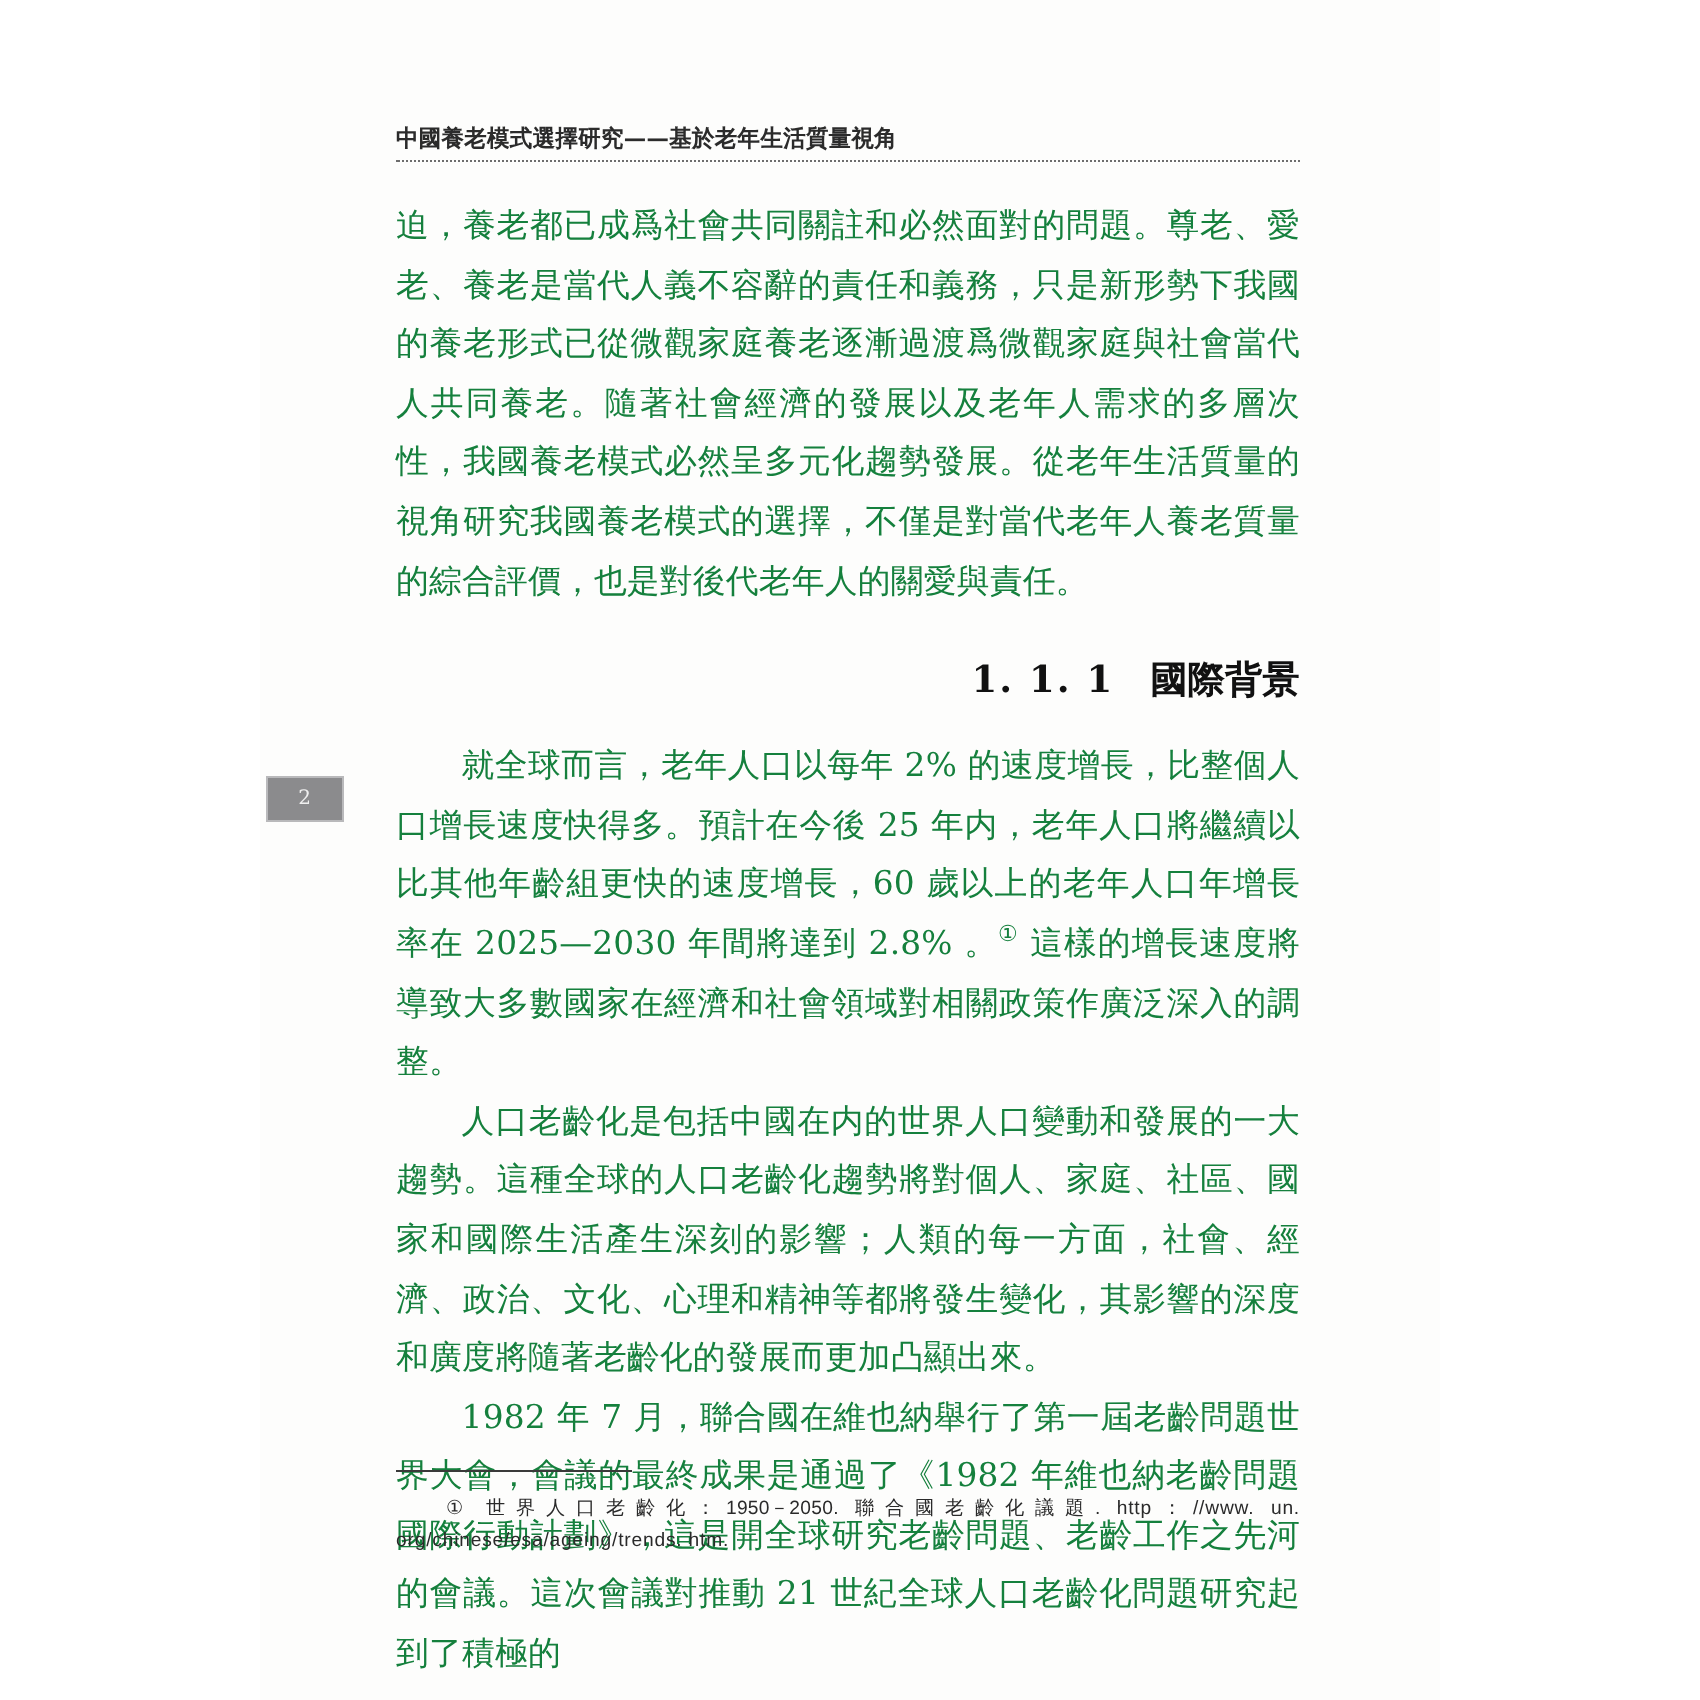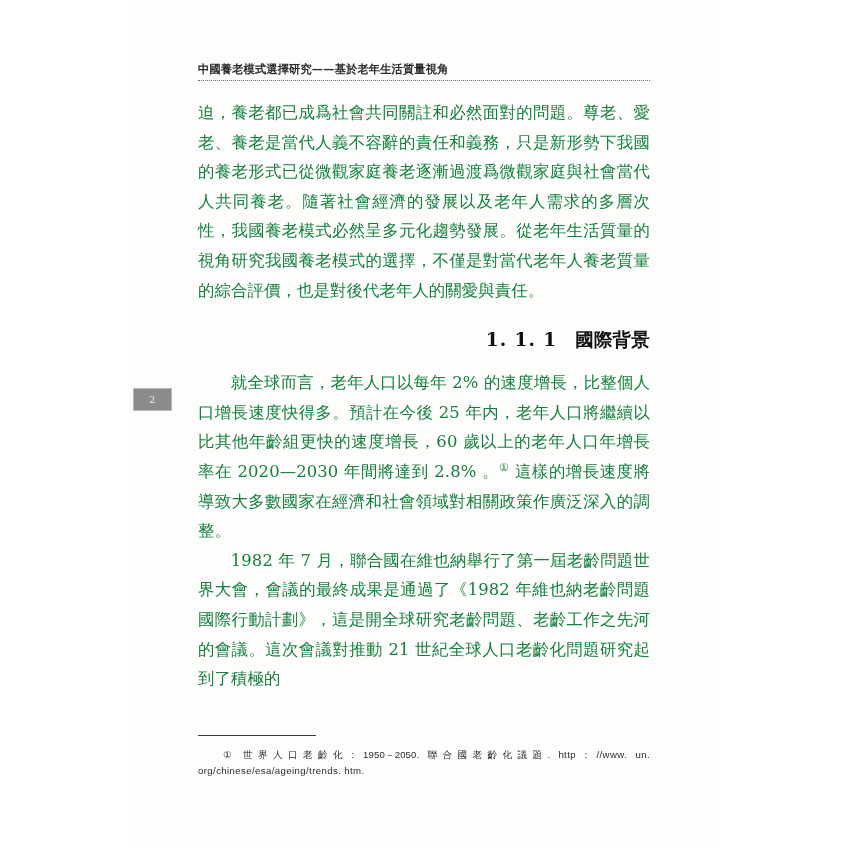--- a/index.html
+++ b/index.html
@@ -180,22 +180,23 @@
     </div>
 
     <div class="body-block">
 
       <p class="para noindent">迫，養老都已成爲社會共同關註和必然面對的問題。尊老、愛老、養老是當代人義不容辭的責任和義務，只是新形勢下我國的養老形式已從微觀家庭養老逐漸過渡爲微觀家庭與社會當代人共同養老。隨著社會經濟的發展以及老年人需求的多層次性，我國養老模式必然呈多元化趨勢發展。從老年生活質量的視角研究我國養老模式的選擇，不僅是對當代老年人養老質量的綜合評價，也是對後代老年人的關愛與責任。</p>
 
       <h3 class="section-heading">
         <span class="sec-num">1. 1. 1</span><span class="sec-title">國際背景</span>
       </h3>
 
-      <p class="para"><span>就全球而言，老年人口以每年 2% 的速度增長，比整個人口增長速度快得多。預計在今後 25 年内，老年人口將繼續以比其他年齡組更快的速度增長，60 歲以上的老年人口年增長率在 2020—2030 年間將達到 2.8% 。</span><sup class="fn">①</sup><span> 這樣的增長速度將導致大多數國家在經濟和社會領域對相關政策作廣泛深入的調整。</span></p>
-
+      <p class="para"><span>就全球而言，老年人口以每年 2% 的速度增長，比整個人口增長速度快得多。預計在今後 25 年内，老年人口將繼續以比其他年齡組更快的速度增長，60 歲以上的老年人口年增長率在 2025—2030 年間將達到 2.8% 。</span><sup class="fn">①</sup><span> 這樣的增長速度將導致大多數國家在經濟和社會領域對相關政策作廣泛深入的調整。</span></p>
+
+      <p class="para">人口老齡化是包括中國在内的世界人口變動和發展的一大趨勢。這種全球的人口老齡化趨勢將對個人、家庭、社區、國家和國際生活產生深刻的影響；人類的每一方面，社會、經濟、政治、文化、心理和精神等都將發生變化，其影響的深度和廣度將隨著老齡化的發展而更加凸顯出來。</p>
 
 
       <p class="para">1982 年 7 月，聯合國在維也納舉行了第一屆老齡問題世界大會，會議的最終成果是通過了《1982 年維也納老齡問題國際行動計劃》，這是開全球研究老齡問題、老齡工作之先河的會議。這次會議對推動 21 世紀全球人口老齡化問題研究起到了積極的</p>
 
     </div>
 
     <div class="footnote-area">
       <div class="footnote-rule"></div>
       <div class="footnote-text"><span class="fn-mark">①</span><span>世界人口老齡化：1950－2050. 聯合國老齡化議題. </span><span class="fn-url">http：//www. un. org/chinese/esa/ageing/trends. htm.</span></div>
     </div>

